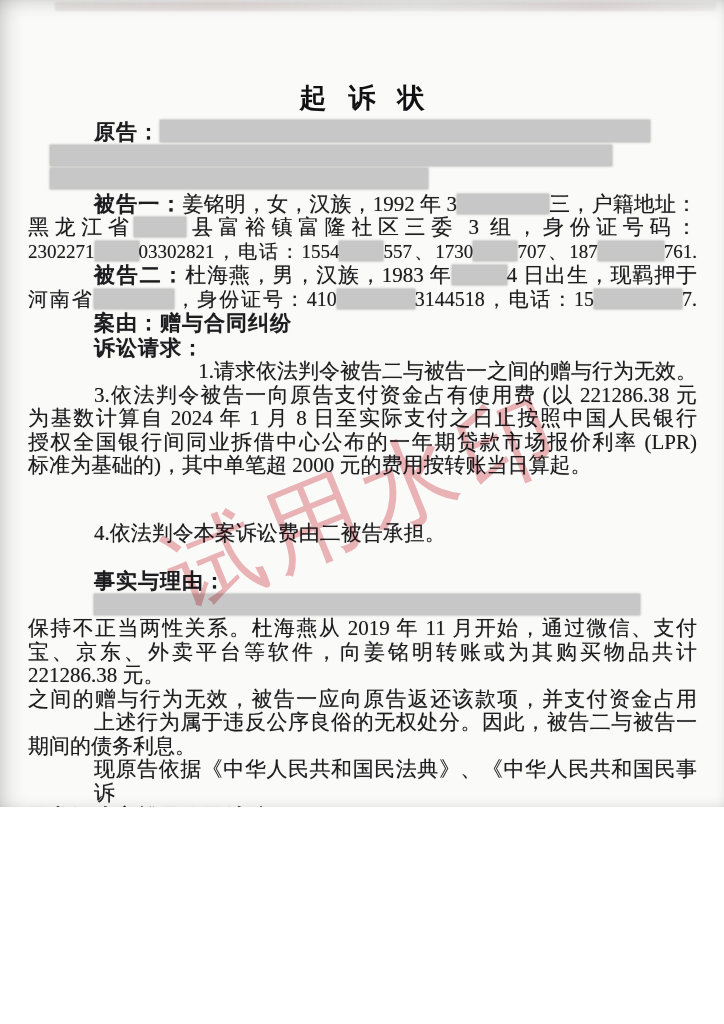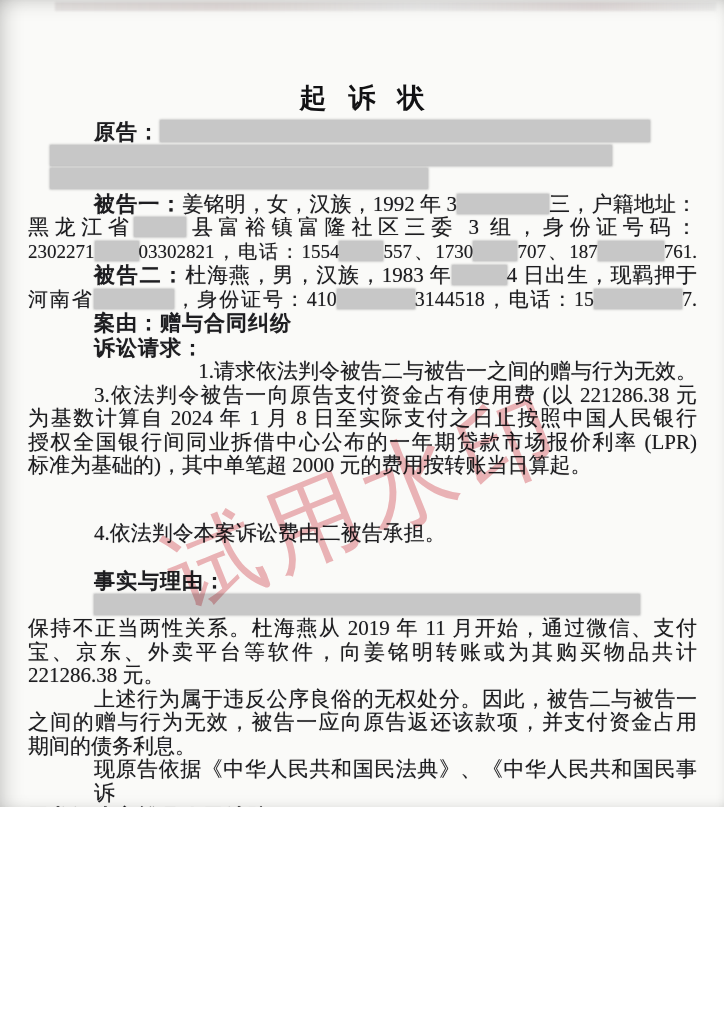--- a/index.html
+++ b/index.html
@@ -70,22 +70,22 @@
       <div class="line justify"><span class="t">为基数计算自 2024 年 1 月 8 日至实际支付之日止按照中国人民银行</span></div>
       <div class="line justify"><span class="t">授权全国银行间同业拆借中心公布的一年期贷款市场报价利率 (LPR)</span></div>
       <div class="line"><span class="t">标准为基础的)，其中单笔超 2000 元的费用按转账当日算起。</span></div>
       <div class="line" style="padding-left: 66px; margin-top: 44px;"><span class="t">4.依法判令本案诉讼费由二被告承担。</span></div>
       <div class="spacer" style="height: 24px;"></div>
       <div class="line" style="padding-left: 66px;"><span class="b">事实与理由：</span></div>
       <div class="line" style="padding-left: 66px;"><span class="redact" style="width: 546px; height: 21px;"></span></div>
       <div class="line justify"><span class="t">保持不正当两性关系。杜海燕从 2019 年 11 月开始，通过微信、支付</span></div>
       <div class="line justify"><span class="t">宝、京东、外卖平台等软件，向姜铭明转账或为其购买物品共计</span></div>
       <div class="line"><span class="t">221286.38 元。</span></div>
+      <div class="line justify"><span class="t">之间的赠与行为无效，被告一应向原告返还该款项，并支付资金占用</span></div>
       <div class="line justify" style="padding-left: 66px;"><span class="t">上述行为属于违反公序良俗的无权处分。因此，被告二与被告一</span></div>
-      <div class="line justify"><span class="t">之间的赠与行为无效，被告一应向原告返还该款项，并支付资金占用</span></div>
       <div class="line"><span class="t">期间的债务利息。</span></div>
       <div class="line justify" style="padding-left: 66px;"><span class="t">现原告依据《中华人民共和国民法典》、《中华人民共和国民事诉</span></div>
       <div class="line"><span class="b">黑龙江省富裕县人民法院</span></div>
       <div class="line" style="padding-left: 100px;"><span class="b">此致</span></div>
     </div>
   <div class="watermark">试用水印</div>
   <div class="sig-redact"></div>
   <div class="fingerprint"></div>
   <div class="sig-label">具状人：</div>
   <div class="date-label">日　期：</div>

